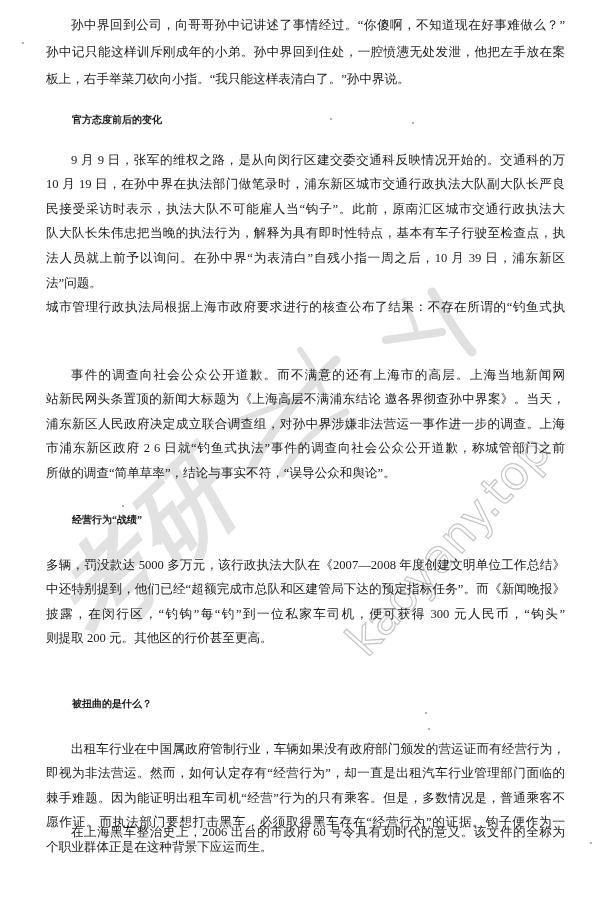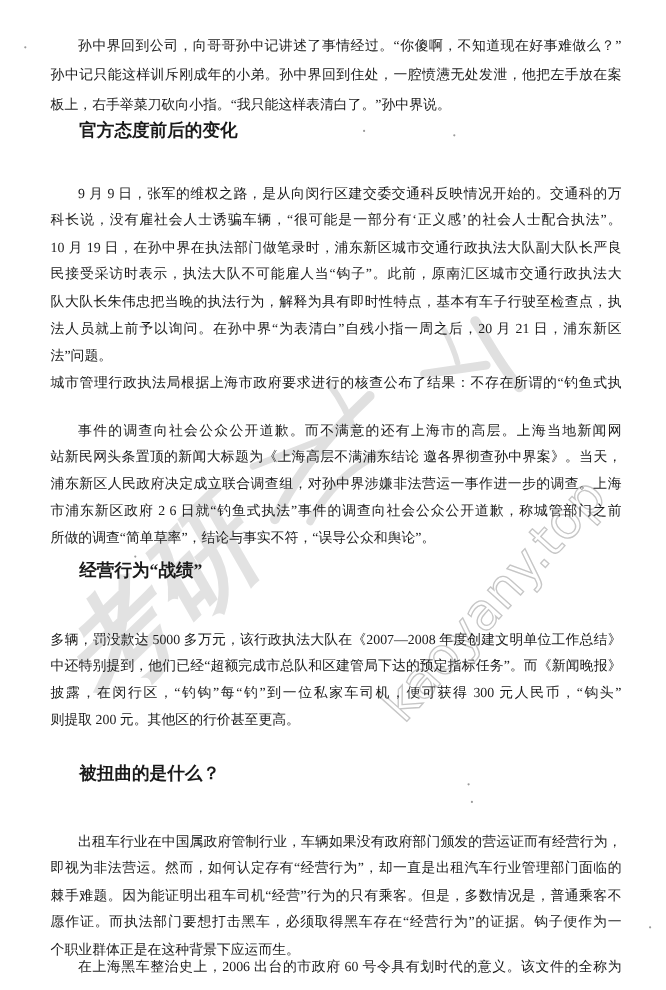--- a/index.html
+++ b/index.html
@@ -55,39 +55,38 @@
       z-index: 0;
       pointer-events: none;
       white-space: nowrap;
     }
     
     .block {
       position: absolute;
       left: 46px;
       width: 519px;
       z-index: 1;
-      margin-top: 16px;
     }
     .line {
       height: var(--lh);
       line-height: var(--lh);
       font-size: 12.6px;
       white-space: nowrap;
       text-align: justify;
       text-align-last: justify;
       text-justify: inter-character;
     }
     .line.first { padding-left: 25px; }
     .line.last { text-align-last: left; }
     .heading {
       position: absolute;
       left: 72px;
       height: 24px;
       line-height: 24px;
-      font-size: 16px;
+      font-size: 10px;
       font-weight: bold;
       white-space: nowrap;
       z-index: 1;
     }
     .speck {
       position: absolute;
       width: 2px; height: 2px;
       border-radius: 1px;
       background: #9a9a9a;
       z-index: 1;
@@ -115,25 +114,24 @@
   <div class="block" style="top:11.5px; --lh:27px;">
     <div class="line first">孙中界回到公司，向哥哥孙中记讲述了事情经过。“你傻啊，不知道现在好事难做么？”</div>
     <div class="line">孙中记只能这样训斥刚成年的小弟。孙中界回到住处，一腔愤懑无处发泄，他把左手放在案</div>
     <div class="line last">板上，右手举菜刀砍向小指。“我只能这样表清白了。”孙中界说。</div>
   </div>
 
   <div class="heading" style="top:108px;">官方态度前后的变化</div>
 
   <div class="block" style="top:147.7px; --lh:24.6px;">
     <div class="line first">9 月 9 日，张军的维权之路，是从向闵行区建交委交通科反映情况开始的。交通科的万</div>
-    <div class="line">科长说，没有雇社会人士诱骗车辆，“很可能是一部分有‘正义感’的社会人士配合执法”。</div>
     <div class="line">10 月 19 日，在孙中界在执法部门做笔录时，浦东新区城市交通行政执法大队副大队长严良</div>
     <div class="line">民接受采访时表示，执法大队不可能雇人当“钩子”。此前，原南汇区城市交通行政执法大</div>
     <div class="line">队大队长朱伟忠把当晚的执法行为，解释为具有即时性特点，基本有车子行驶至检查点，执</div>
-    <div class="line">法人员就上前予以询问。在孙中界“为表清白”自残小指一周之后，20 月 21 日，浦东新区</div>
+    <div class="line">法人员就上前予以询问。在孙中界“为表清白”自残小指一周之后，10 月 39 日，浦东新区</div>
     <div class="line last">法”问题。</div>
     <div class="line">城市管理行政执法局根据上海市政府要求进行的核查公布了结果：不存在所谓的“钓鱼式执</div>
   </div>
 
   <div class="block" style="top:362.7px; --lh:24.6px;">
     <div class="line first">事件的调查向社会公众公开道歉。而不满意的还有上海市的高层。上海当地新闻网</div>
     <div class="line">站新民网头条置顶的新闻大标题为《上海高层不满浦东结论 邀各界彻查孙中界案》。当天，</div>
     <div class="line">浦东新区人民政府决定成立联合调查组，对孙中界涉嫌非法营运一事作进一步的调查。上海</div>
     <div class="line">市浦东新区政府 2 6 日就“钓鱼式执法”事件的调查向社会公众公开道歉，称城管部门之前</div>
     <div class="line last">所做的调查“简单草率”，结论与事实不符，“误导公众和舆论”。</div>
@@ -151,21 +149,21 @@
   <div class="heading" style="top:692px;">被扭曲的是什么？</div>
 
   <div class="block" style="top:736.7px; --lh:24.6px;">
     <div class="line first">出租车行业在中国属政府管制行业，车辆如果没有政府部门颁发的营运证而有经营行为，</div>
     <div class="line">即视为非法营运。然而，如何认定存有“经营行为”，却一直是出租汽车行业管理部门面临的</div>
     <div class="line">棘手难题。因为能证明出租车司机“经营”行为的只有乘客。但是，多数情况是，普通乘客不</div>
     <div class="line">愿作证。而执法部门要想打击黑车，必须取得黑车存在“经营行为”的证据。钩子便作为一</div>
     <div class="line last">个职业群体正是在这种背景下应运而生。</div>
   </div>
 
-  <div class="block" style="top:851px;font-family:Liberation Serif, serif; --lh:24.6px;">
+  <div class="block" style="top:820px;font-family:Liberation Serif, serif; --lh:24.6px;">
     <div class="line first">在上海黑车整治史上，2006 出台的市政府 60 号令具有划时代的意义。该文件的全称为</div>
   </div>
 
   <span class="speck" style="left:22px; top:42px;"></span>
   <span class="speck" style="left:330px; top:118px;"></span>
   <span class="speck" style="left:412px; top:122px;"></span>
   <span class="speck" style="left:122px; top:505px;"></span>
   <span class="speck" style="left:425px; top:712px;"></span>
   <span class="speck" style="left:428px; top:728px;"></span>
   <span class="speck" style="left:590px; top:842px;"></span>

